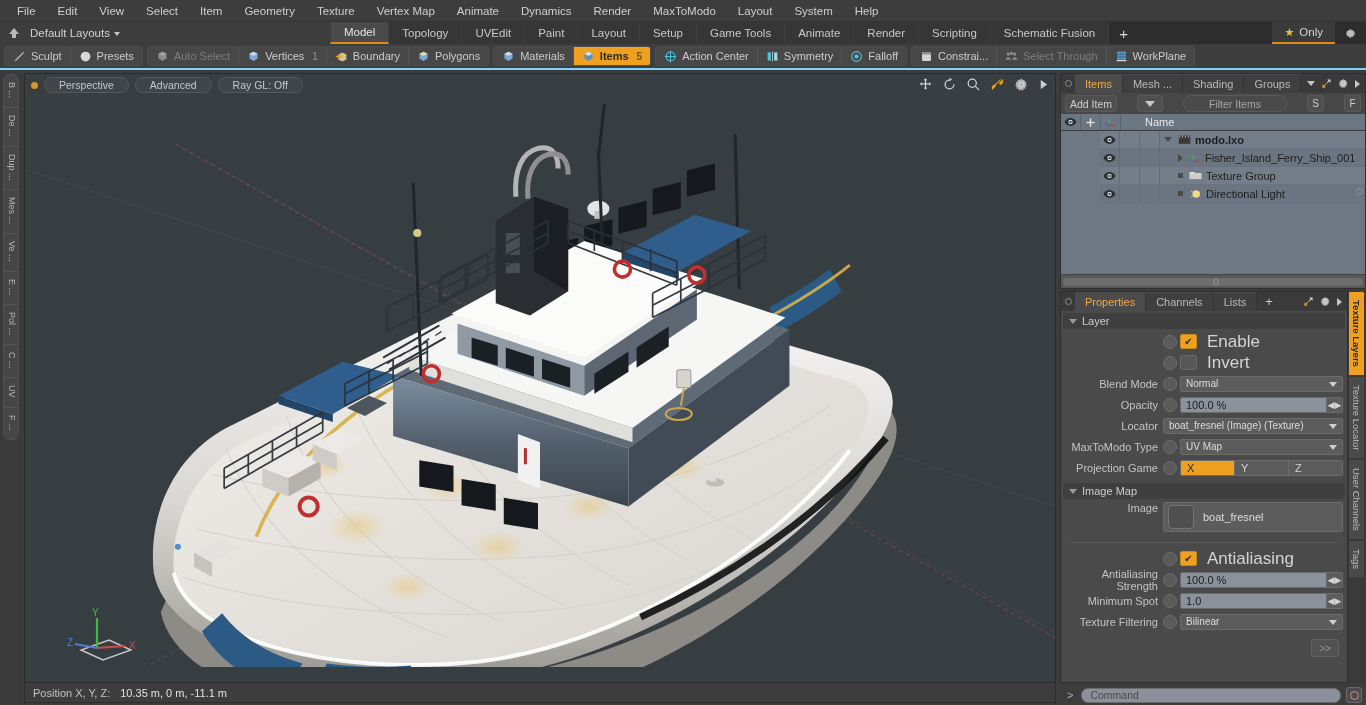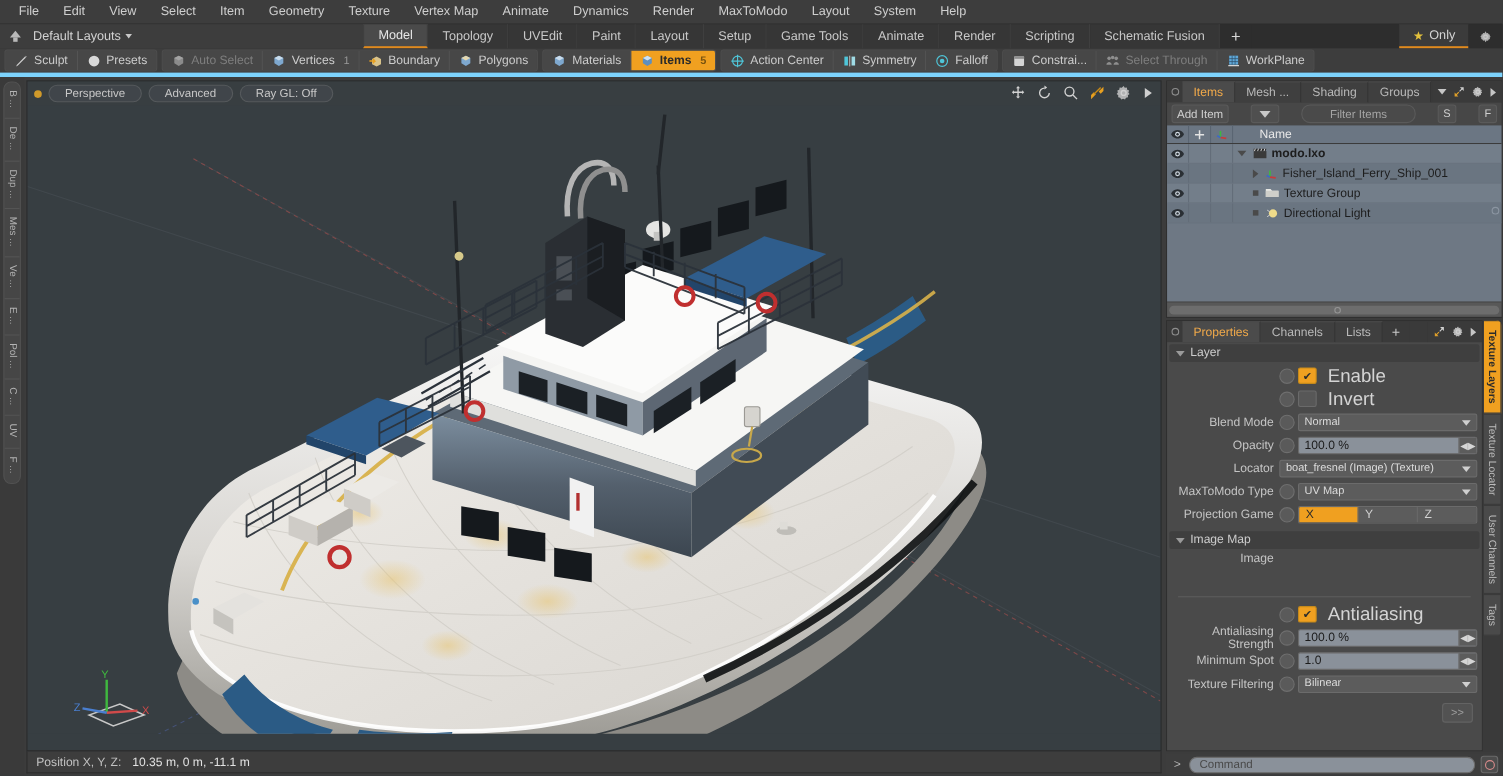--- a/index.html
+++ b/index.html
@@ -24,21 +24,21 @@
   .ltab{ font-size:11.5px; color:#c8c8c8; padding:0 13px; display:flex; align-items:center; border-right:1px solid #3f3f3f; background:#363636; white-space:nowrap;}
   .ltab:first-child{ border-left:1px solid #3f3f3f;}
   .ltab.act{ background:#4a4a4a; color:#e6e6e6; border-bottom:2px solid #e08a1e;}
   .ltab.plus{ background:#2d2d2d; border:none; color:#d8d8d8; font-size:15px; padding:0 10px;}
   .lb-right{ display:flex; align-items:stretch; background:#2d2d2d;}
   .only-btn{ display:flex; align-items:center; gap:5px; background:#3b3b3b; padding:0 12px; border-bottom:2px solid #e08a1e; font-size:11.5px; color:#d5d5d5;}
   .star{ color:#e3c13c; font-size:11px;}
   .gear-btn{ display:flex;align-items:center; padding:0 9px; background:#2d2d2d;}
 
   
-  .toolbar{ height:26px; background:#3d3d3d; display:flex; align-items:center; flex:0 0 26px; padding:0 4px; gap:4px; border-bottom:4px solid #7dd3fc;}
+  .toolbar{ height:26px; background:#3d3d3d; display:flex; align-items:center; flex:0 0 26px; padding:0 4px; gap:4px; border-bottom:2px solid #7dd3fc;}
   .tgrp{ display:flex; align-items:stretch; height:20px; border:1px solid #4d4d4d; border-radius:3px; overflow:hidden; background:#474747;}
   .tbtn{ display:flex;align-items:center; gap:5px; padding:0 8px; font-size:11px; color:#ccc; border-right:1px solid #545454; background:#474747; white-space:nowrap;}
   .tbtn:last-child{ border-right:none;}
   .tbtn.dim{ color:#7e7e7e;}
   .tbtn.on{ background:#f0a020; color:#2a2a2a; font-weight:bold;}
   .tbtn .cnt{ font-size:10px; color:#9a9a9a; margin-left:3px;}
   .tbtn.on .cnt{ color:#7a5410;}
   .ico{ width:13px;height:13px; flex:0 0 13px; display:inline-block;}
 
   
@@ -79,21 +79,21 @@
   .prow2{ height:21px; flex:0 0 21px; display:flex; align-items:center; gap:20px; padding:2px 4px; background:#474747;}
   .additem{ flex:1; height:17px; border:1px solid #5a5a5a; border-radius:3px; background:#4f4f4f; display:flex; align-items:center; justify-content:center; font-size:10.5px; color:#d0d0d0; position:relative;}
   .addarrow{ width:26px; height:17px; border:1px solid #5a5a5a; border-radius:3px; background:#4f4f4f; display:flex;align-items:center;justify-content:center;}
   .filterbox{ width:104px; height:17px; border:1px solid #5a5a5a; border-radius:8px; background:#4a4a4a; display:flex;align-items:center;justify-content:center; font-size:10.5px; color:#a5a5a5;}
   .sqbtn{ width:17px;height:17px;border:1px solid #5a5a5a;border-radius:3px;background:#4f4f4f;display:flex;align-items:center;justify-content:center;font-size:10px;color:#cfcfcf;}
 
   .treehead{ height:17px; flex:0 0 17px; display:flex; align-items:stretch; background:#6b7683; border-bottom:1px solid #3b3b3b;}
   .th-c{ width:20px; border-right:1px solid #5a6572; display:flex;align-items:center;justify-content:center;}
   .th-name{ flex:1; font-size:11px; color:#e8e8e8; display:flex; align-items:center; padding-left:24px;}
   .treebody{ flex:1; background:#6e7884; min-height:0; position:relative; overflow:hidden;}
-  .trow{ height:18px; display:flex; align-items:stretch; border-bottom:1px solid #69737f;}
+  .trow{ height:18px; display:flex; align-items:stretch; border-bottom:1px solid #69737f;margin-left:39px;}
   .trow:nth-child(odd){ background:#737e8a;}
   .trow:nth-child(even){ background:#6a7581;}
   .tc{ width:20px; border-right:1px solid #636d79; display:flex;align-items:center;justify-content:center;}
   .tname{ flex:1; display:flex; align-items:center; font-size:11px; color:#1d1d1d; gap:4px; padding-left:4px;}
   .tname.bold{ font-weight:bold;}
   .tname .ind{ display:inline-block; width:10px;}
   .treefoot{ height:14px; flex:0 0 14px; background:#585858; border-top:1px solid #444; display:flex; align-items:center;}
   .tf-bar{ height:8px; margin:0 2px; background:#6d6d6d; border-radius:4px; flex:1; position:relative;}
   .tf-bar i{ position:absolute; left:50%; top:1px; width:6px;height:6px;border-radius:50%; border:1px solid #959595;}
 
@@ -821,20 +821,25 @@
               </div>
             </div>
 
             <div class="sec" style="margin-top:4px">
               <span class="tri"></span>
               <span>Image Map</span>
             </div>
 
             <div class="imgrow">
               <div class="flabel">Image</div>
+              <div class="imgbox">
+                <span class="thumb"></span>
+                <span class="imgname">boat_fresnel</span>
+                <span class="ar" style="top:3px"></span>
+              </div>
             </div>
 
             <div class="divline"></div>
 
             <div class="frow">
               <div class="flabel"></div>
               <div class="fctl">
                 <span class="knob"></span>
                 <span class="chk on">✔</span>
                 <span class="chklbl">Antialiasing</span>

